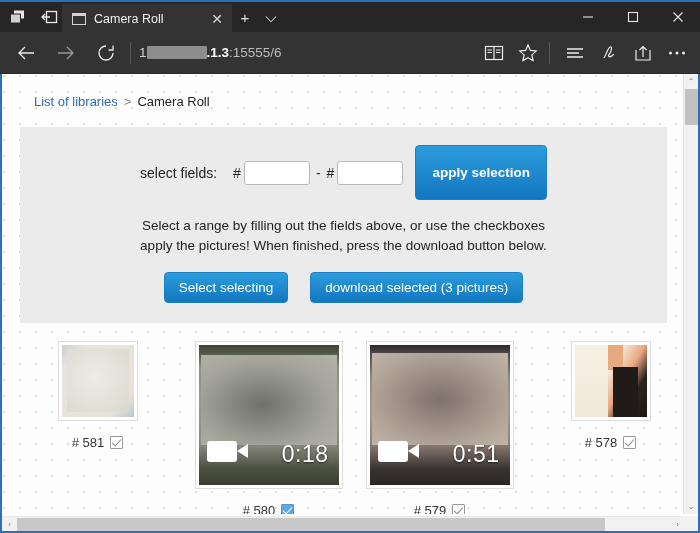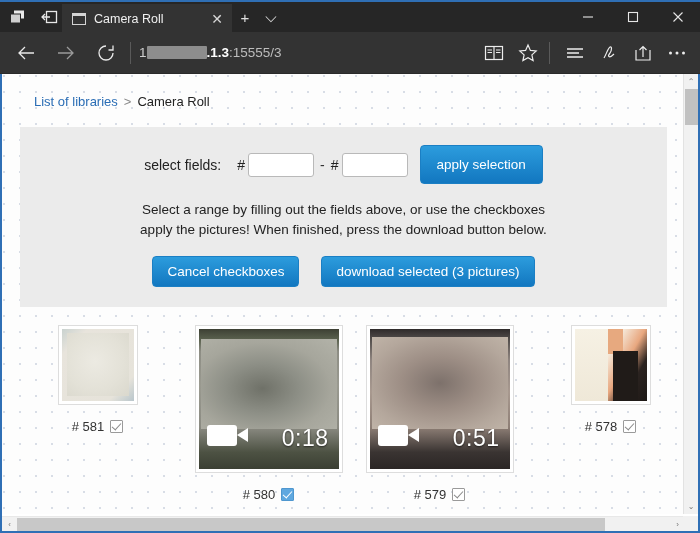--- a/index.html
+++ b/index.html
@@ -194,21 +194,21 @@
     border: 1px solid #1b7fc4;
     border-radius: 4px;
     color: #fff;
     font-size: 13.5px;
     padding: 7px 14px;
     background: linear-gradient(to bottom, #2c9cdd 0%, #1277c0 100%);
     font-family: "Liberation Sans", sans-serif;
     white-space: nowrap;
     cursor: pointer;
   }
-  .btn-apply { margin-left: 10px; padding: 11px 16px; }
+  .btn-apply { margin-left: 10px; padding: 19px 16px; font-weight: bold; }
   .hint {
     margin: 16px auto 0 auto;
     max-width: 420px;
     font-size: 13.5px;
     line-height: 1.45;
     color: #222;
   }
   .btn-row {
     margin-top: 17px;
     display: flex;
@@ -439,21 +439,21 @@
         <path d="M18 11 A7 7 0 1 1 11 4" fill="none" stroke="#e9e9e9" stroke-width="1.3"></path>
         <path d="M18 3.5 V8 H13.5" fill="none" stroke="#e9e9e9" stroke-width="1.3"></path>
       </svg>
     </div>
     <div class="nav-sep"></div>
 
     <div class="urlbox">
       <span>1</span>
         <span class="url-redact"></span>
         <span class="url-strong">.1.3</span>
-        <span class="url-dim">:15555/3</span>
+        <span class="url-dim">:15555/6</span>
     </div>
 
     <div class="nav-right">
       <div class="nav-ico">
         <svg width="20" height="18" viewBox="0 0 20 18">
           <rect x="1.5" y="2.5" width="17" height="13" fill="none" stroke="#ededed" stroke-width="1.2"></rect>
           <path d="M10 3 V15" stroke="#ededed" stroke-width="1.2"></path>
           <path d="M3.5 6 H8 M3.5 8.5 H8 M12 6 H16.5 M12 8.5 H16.5" stroke="#ededed" stroke-width="1"></path>
         </svg>
       </div>
@@ -503,21 +503,21 @@
           <input class="range-input" type="text" value="" placeholder="" style="">
           <span class="dash">-</span>
           <span class="hash">#</span>
           <input class="range-input" type="text" value="" placeholder="" style="">
           <button class="btn btn-apply">apply selection</button>
         </div>
 
         <div class="hint">Select a range by filling out the fields above, or use the checkboxes apply the pictures! When finished, press the download button below.</div>
 
         <div class="btn-row">
-          <button class="btn">Cancel checkboxes</button>
+          <button class="btn">Select selecting</button>
           <button class="btn">download selected (3 pictures)</button>
         </div>
       </div>
 
       <div class="grid">
 
         <div class="cell">
           <div class="thumb-box">
             <div class="thumb" style="width:72px;height:72px;background:
                  linear-gradient(135deg,#c9d2cf 0%, #e8e4dc 18%, #e6e3da 82%, #b9c6cc 100%);">

